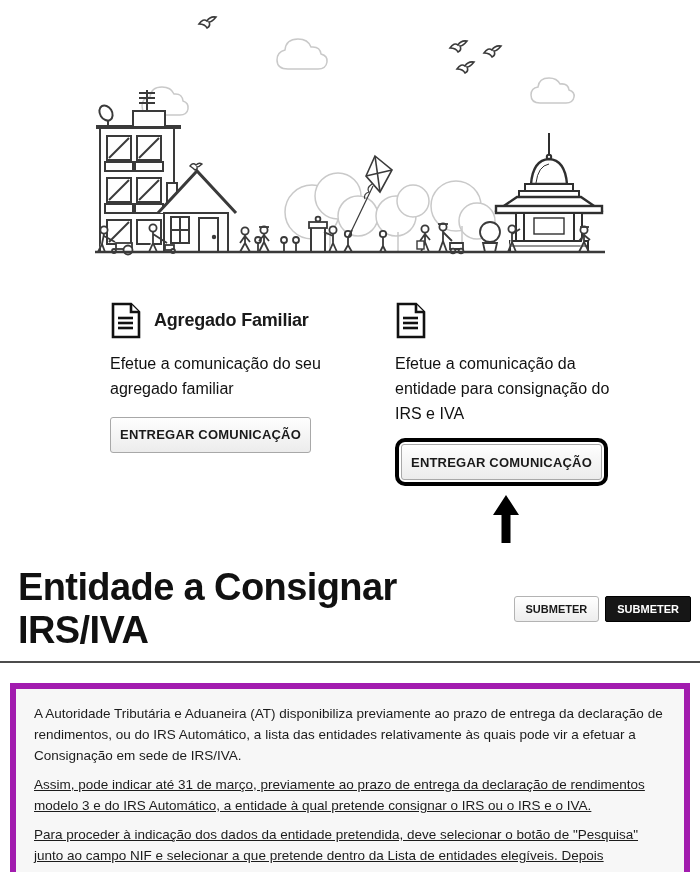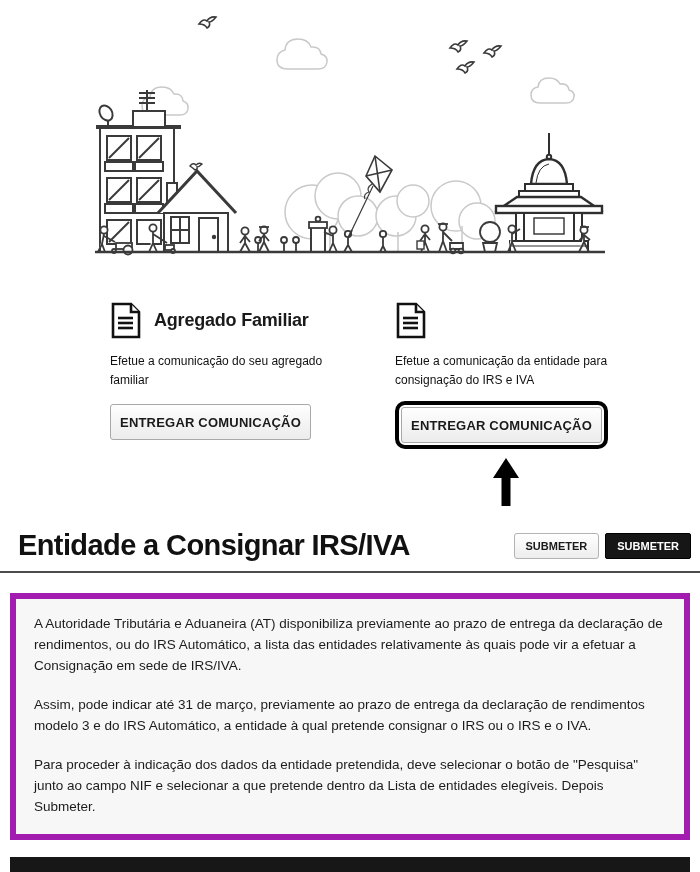--- a/index.html
+++ b/index.html
@@ -13,21 +13,21 @@
   }
   
   .illustration { display:block; width:700px; height:262px; }
 
   
   .cards-row { display:flex; margin-top:40px; padding-left:110px; gap:57px; }
   .card { display:flex; flex-direction:column; }
   .card-head { display:flex; align-items:center; gap:13px; }
   .card-icon { width:31px; height:37px; flex:0 0 auto; }
   .card-title { font-size:18px; font-weight:bold; letter-spacing:-.2px; }
-  .card-desc { margin-top:13px; font-size:12px; line-height:1.55; color:#111; }
+  .card-desc { margin-top:13px; font-size:16px; line-height:1.55; color:#111; }
   .card-btn {
     margin-top:15px; height:36px;
     background:linear-gradient(#fefefe,#ececec);
     border:1px solid #a8a8a8; border-radius:3px;
     font-family:"Liberation Sans",sans-serif;
     font-size:13px; font-weight:bold; letter-spacing:.2px; color:#1a1a1a;
     cursor:pointer;
   }
   .card-a { width:228px; }
   .card-a .card-btn { width:201px; }
@@ -36,40 +36,40 @@
     margin-top:12px; display:inline-block;
     border:4px solid #000; border-radius:10px; padding:2px;
     width:213px;
   }
   .highlight-ring .card-btn { margin-top:0; width:201px; display:block; }
   .hint-arrow { margin:9px auto 0; width:26px; height:48px; display:block; }
 
   
   .heading-row { display:flex; justify-content:space-between; align-items:center;
     margin-top:23px; padding:0 9px 0 18px; }
-  .page-title { font-size:29px; font-weight:bold; letter-spacing:-.6px; color:#111; }
+  .page-title { font-size:38px; font-weight:bold; letter-spacing:-.6px; color:#111; }
   .hdr-actions { display:flex; gap:6px; }
   .btn-cancel {
     background:linear-gradient(#fff,#ededed); border:1px solid #b3b3b3; border-radius:3px;
     font-family:"Liberation Sans",sans-serif; font-size:11px; font-weight:bold;
     color:#1a1a1a; padding:6px 11px; cursor:pointer;
   }
   .btn-submit {
     background:#161616; border:1px solid #000; border-radius:2px;
     font-family:"Liberation Sans",sans-serif; font-size:11px; font-weight:bold;
     color:#fff; padding:6px 11px; cursor:pointer;
   }
   .rule { border:none; border-top:2px solid #4c4c4c; margin-top:9px; }
 
   
   .info-box {
     margin:20px 10px 0; background:#f7f7f7; border:6px solid #a21caf;
     padding:15px 18px 16px; font-size:13.5px; line-height:1.55; color:#1c1c1c;
   }
-  .info-box p + p { margin-top:18px; }
+  .info-box p + p { margin-top:8px;text-decoration:underline; }
 
   
   .panel { margin:17px 10px 0; }
   .panel-header {
     background:#171717; color:#fff; font-weight:bold; font-size:15px;
     padding:13px 17px;
   }
   .panel-body {
     border:1px solid #c9c9c9; border-top:none; background:#fff;
     padding:9px 17px 21px; display:flex; align-items:flex-start;

